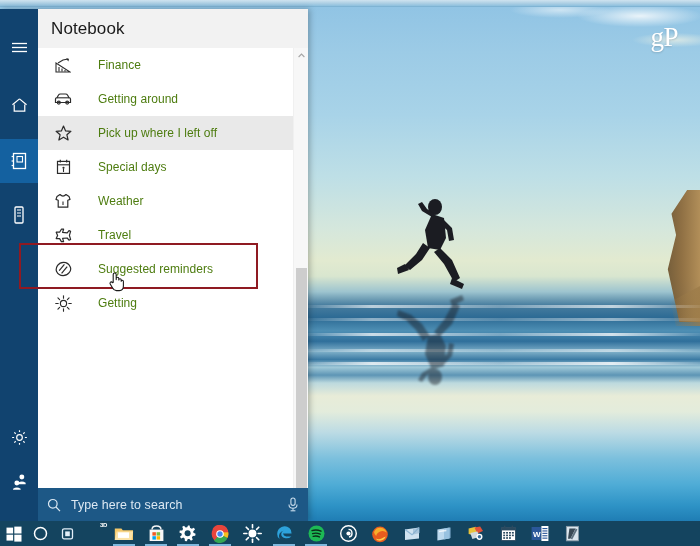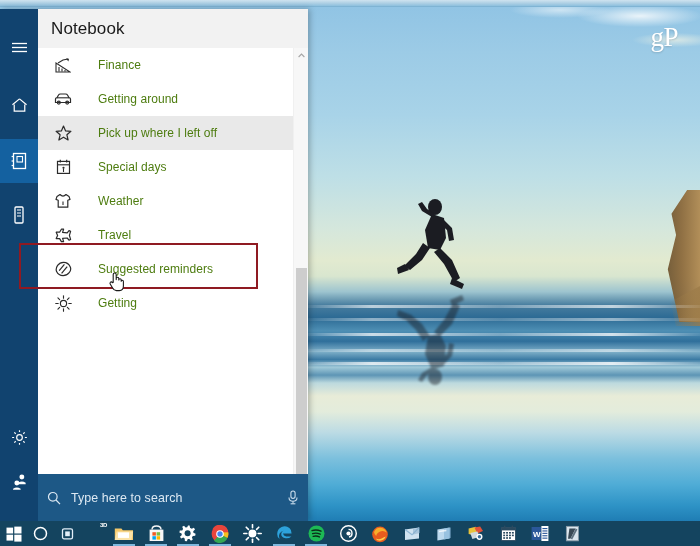--- a/index.html
+++ b/index.html
@@ -143,21 +143,21 @@
     color: #a6a6a6; font-size: 7px; cursor: pointer;
   }
   #sb-track { flex: 1; width: 15px; position: relative; }
   #sb-thumb {
     position: absolute; left: 2px; width: 11px; top: 205px; height: 222px;
     background: #cdcdcd; cursor: grab;
   }
 
   
   #searchbar {
-    height: 47px; background: #1d5886;
+    height: 33px; background: #1d5886;
     display: flex; align-items: center; padding: 0 9px;
     cursor: text;
   }
   #search-icon { color: #dbe8f2; display: flex; align-items: center; }
   #search-placeholder {
     flex: 1; margin-left: 10px; font-size: 12.4px; color: #dde9f3; letter-spacing: .1px;
   }
   #mic-icon { color: #c9dcec; display: flex; align-items: center; }
 
   

